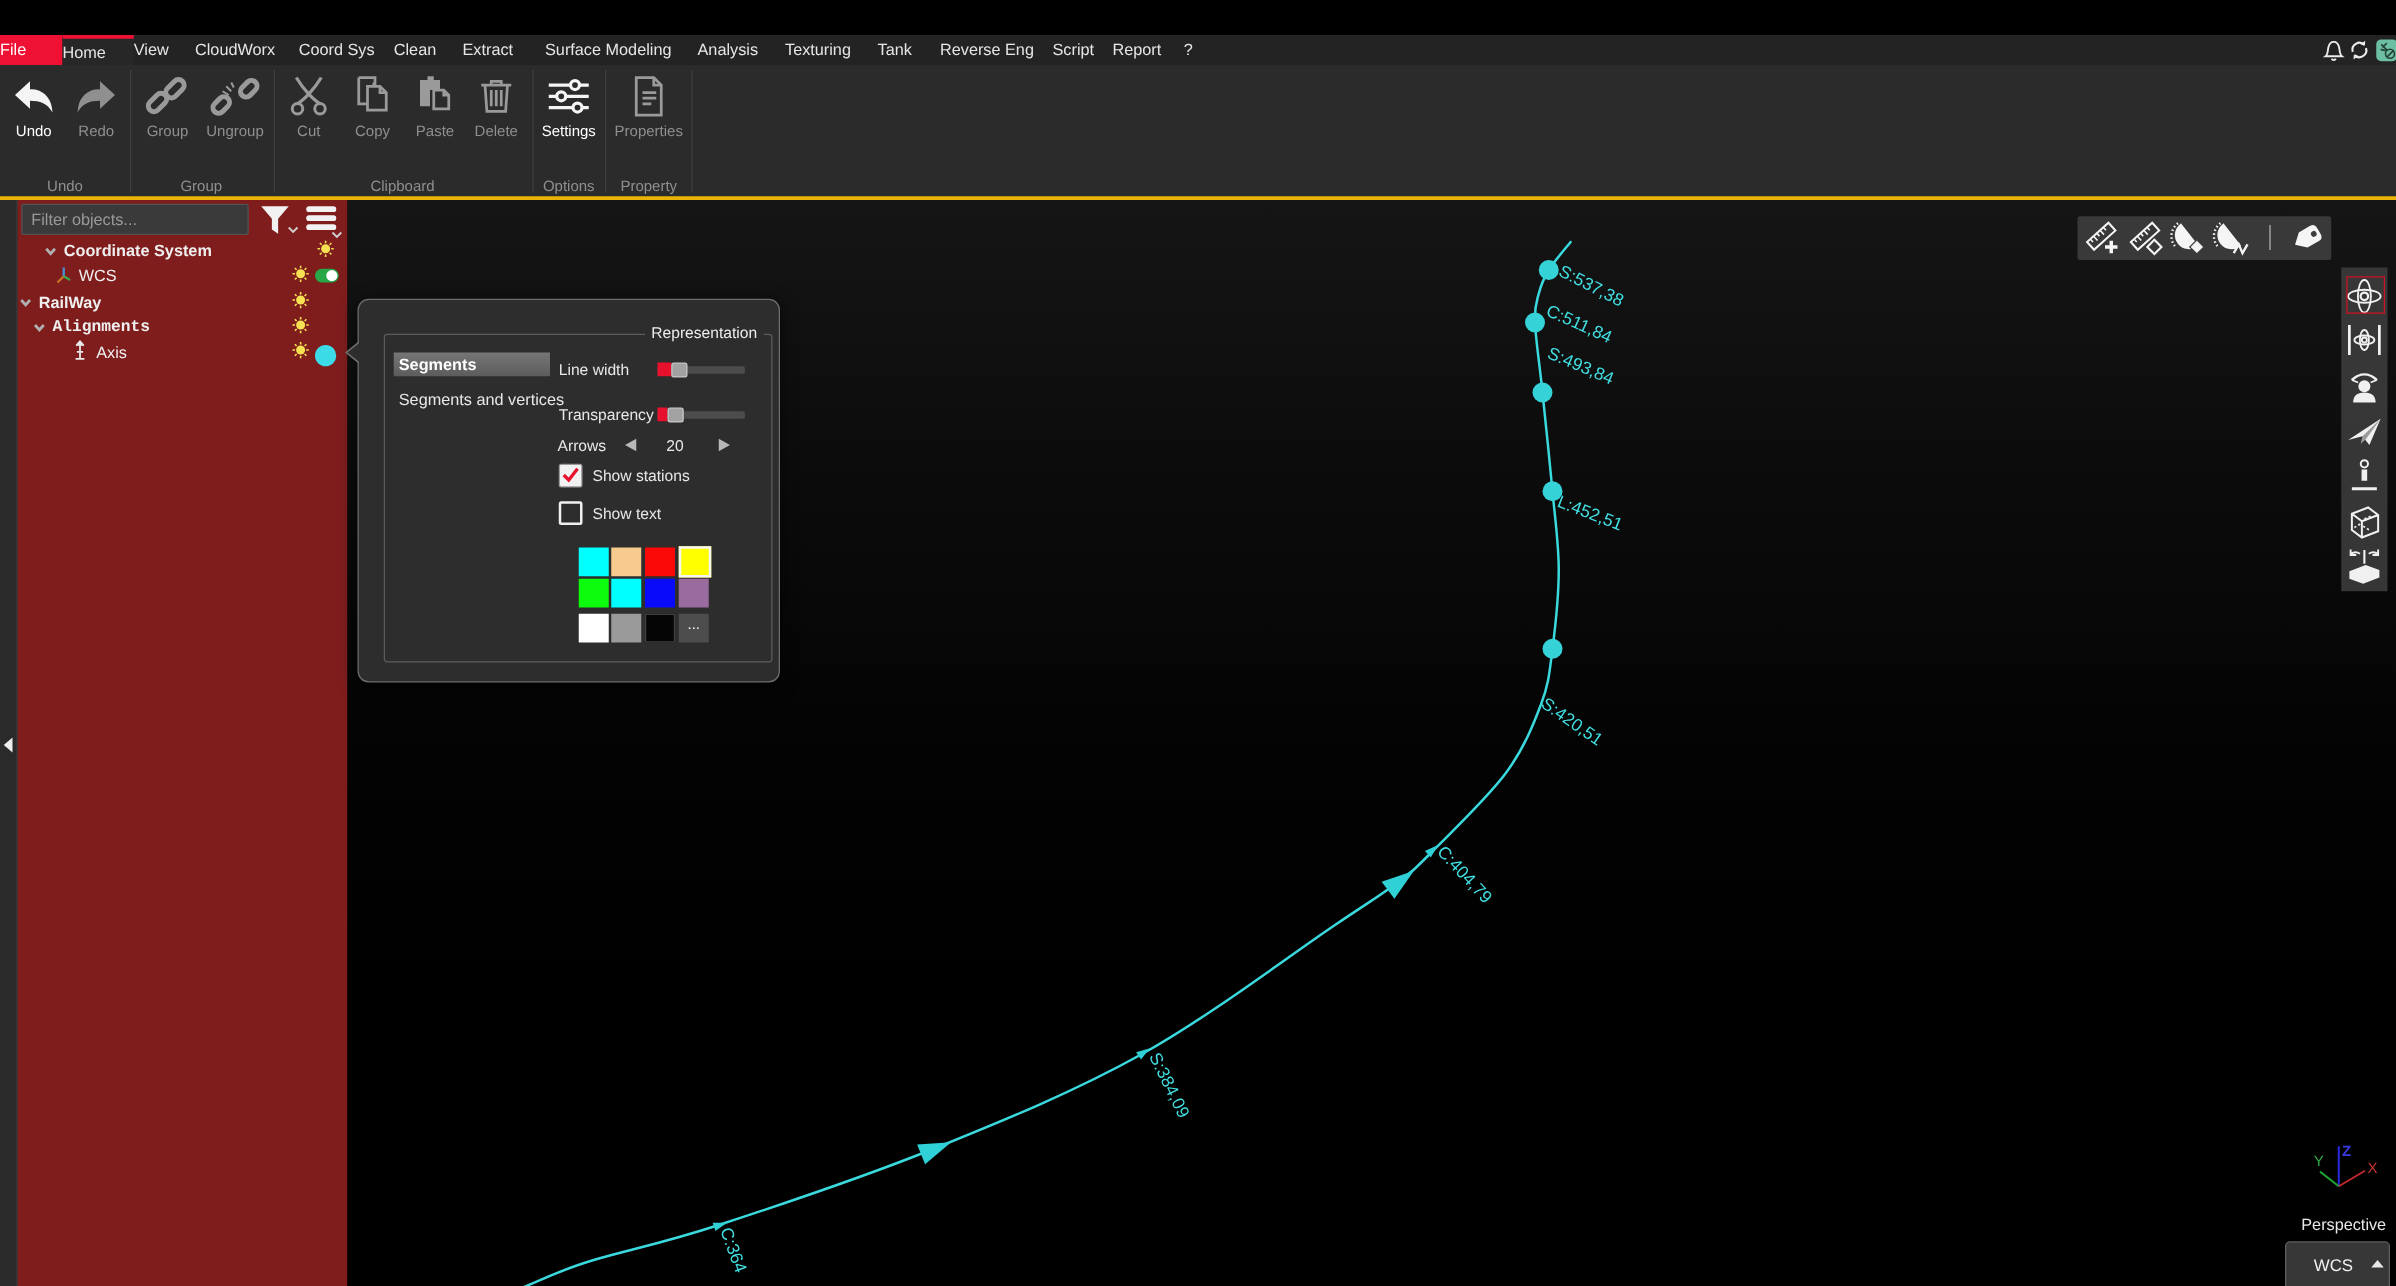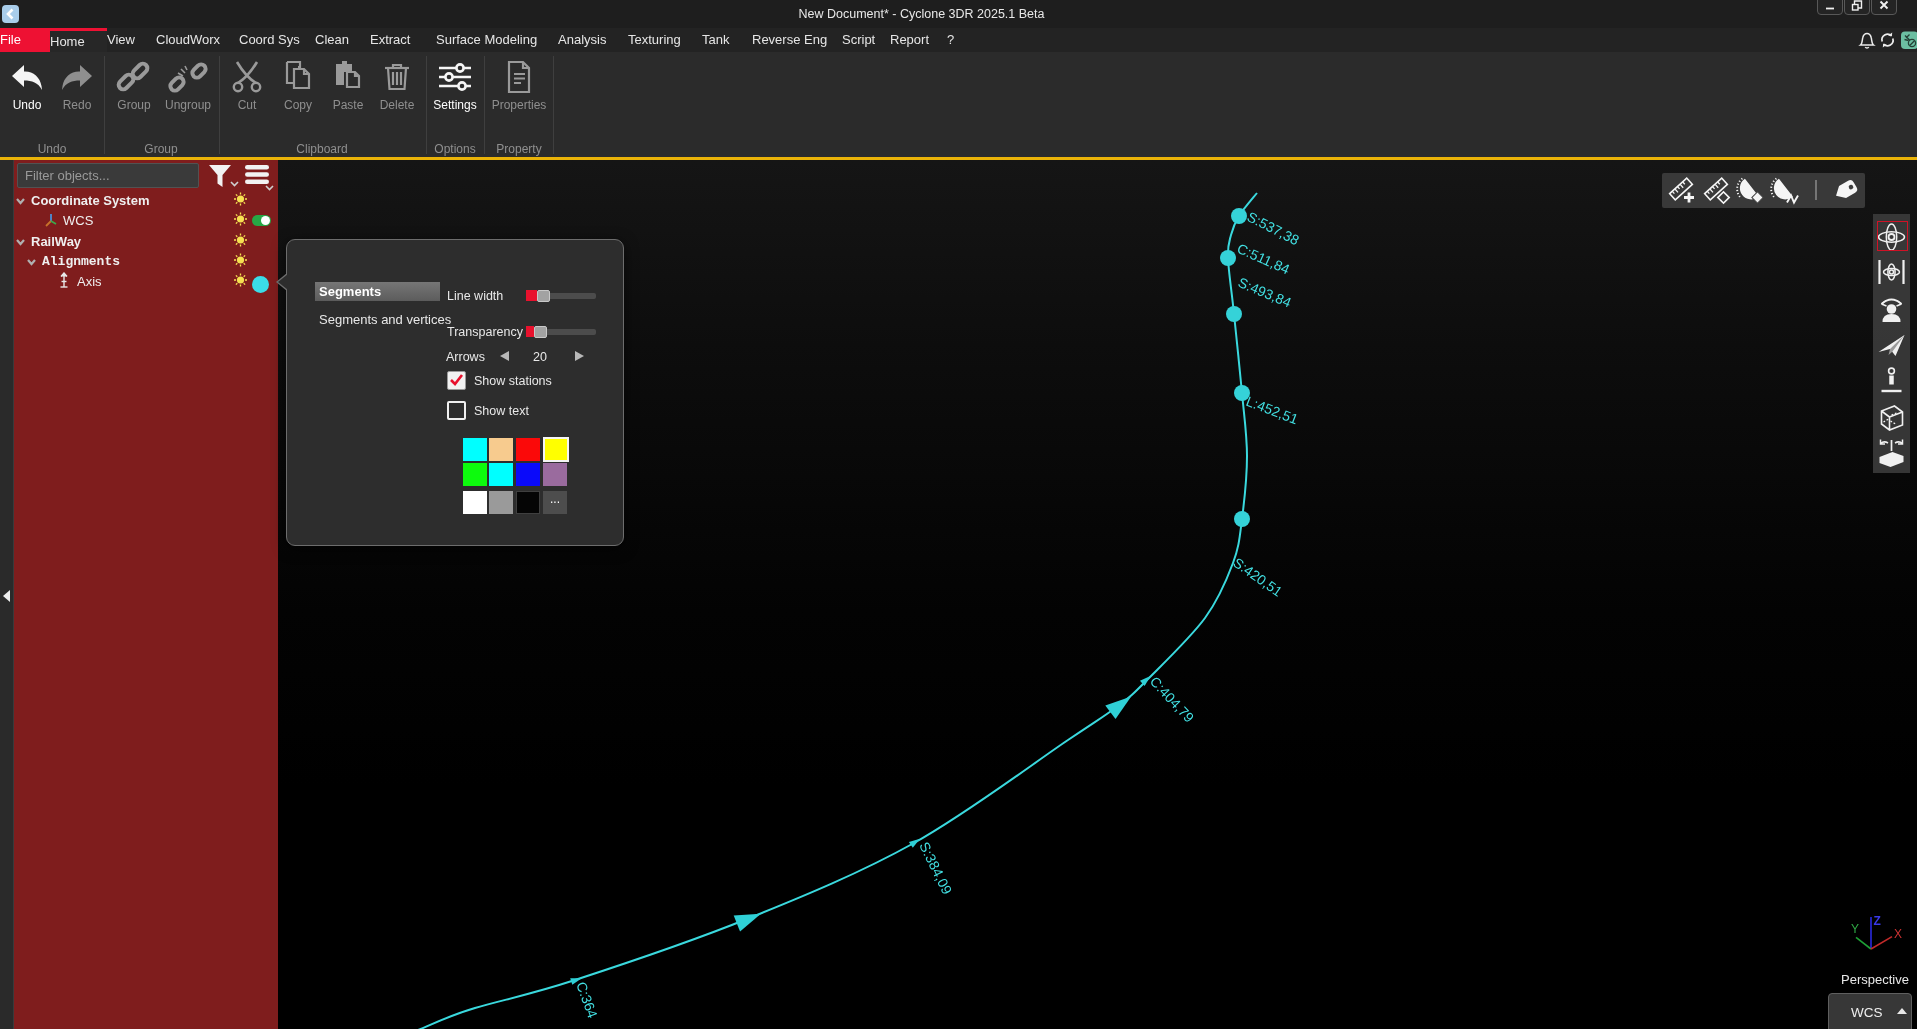--- a/index.html
+++ b/index.html
@@ -59,46 +59,20 @@
 .spin-tri { position:absolute; width:0; height:0; }
 .cb { position:absolute; width:19px; height:19px; border-radius:2px; }
 #cb1 { background:#f2f2f2; border:1px solid #9a9a9a; }
 #cb2 { background:#2d2d2d; border:2px solid #f0f0f0; }
 .sw { position:absolute; width:24px; height:23px; }
 </style>
 </head>
 <body>
 <div id="app">
 
-  <div id="titlebar">
-    <div id="title-text">New Document* - Cyclone 3DR 2025.1 Beta</div>
-    <div id="appicon">
-        <svg width="17" height="18" viewBox="0 0 17 18">
-          <path d="M10.5,4.5 L6,9 L10.5,13.5" stroke="#fdfdfd" stroke-width="2.6" fill="none"></path>
-        </svg>
-      </div>
-    <div class="winbtn" style="left:1817px;">
-        <svg width="24" height="19" viewBox="0 0 24 19">
-          <path d="M8,13.5 h8" stroke="#f0f0f0" stroke-width="1.8"></path>
-        </svg>
-      </div>
-    <div class="winbtn" style="left:1844px;">
-        <svg width="24" height="19" viewBox="0 0 24 19">
-          <g fill="none" stroke="#f0f0f0" stroke-width="1.4">
-            <path d="M9.5,9.5 v-3.5 h7 v7 h-3.5"></path>
-            <rect x="7.5" y="9.5" width="5.5" height="5.5"></rect>
-          </g>
-        </svg>
-      </div>
-    <div class="winbtn" style="left:1871px;">
-        <svg width="24" height="19" viewBox="0 0 24 19">
-          <path d="M8.5,6.5 l7,7 M15.5,6.5 l-7,7" stroke="#f0f0f0" stroke-width="1.9"></path>
-        </svg>
-      </div>
-  </div>
 
   <div id="menubar">
     <div class="mtab" id="tab-file">File</div>
     <div class="mtab" id="tab-home">Home</div>
     <div class="mtab" style="left:107px;width:49px;">View</div>
     <div class="mtab" style="left:156px;width:83px;">CloudWorx</div>
     <div class="mtab" style="left:239px;width:76px;">Coord Sys</div>
     <div class="mtab" style="left:315px;width:55px;">Clean</div>
     <div class="mtab" style="left:370px;width:66px;">Extract</div>
     <div class="mtab" style="left:436px;width:122px;">Surface Modeling</div>
@@ -241,21 +215,21 @@
     <svg width="70" height="30" viewBox="0 0 70 30" style="position:absolute;left:205px;top:2px;">
       <path d="M4,3 h22 l-8.5,10 v12 l-5,-3.5 v-8.5 z" fill="#f2f2f2"></path>
       <path d="M26,20 l3.5,3.5 l3.5,-3.5" stroke="#cfcfcf" stroke-width="1.6" fill="none"></path>
       <g fill="#f2f2f2">
           <rect x="40" y="3" width="24" height="4.6" rx="2.3"></rect>
           <rect x="40" y="10.2" width="24" height="4.6" rx="2.3"></rect>
           <rect x="40" y="17.4" width="24" height="4.6" rx="2.3"></rect>
         </g>
       <path d="M61,24 l3.5,3.5 l3.5,-3.5" stroke="#cfcfcf" stroke-width="1.6" fill="none"></path>
     </svg>
-    <div class="tree-row" style="top:31px;">
+    <div class="tree-row" style="top:31px;margin-left:20px;">
       <svg class="chev" style="left:16px;">
           <path d="M1,2 L4.5,6 L8,2" stroke="#b0b0b0" stroke-width="2.2" fill="none"></path>
         </svg>
       <span class="cap" style="left:31px;"><b>Coordinate System</b></span>
       <svg class="bulb" width="15" height="16" viewBox="0 0 15 16">
           <g fill="#f6e152">
             <circle cx="7.5" cy="7" r="3.6"></circle>
             <g stroke="#f6e152" stroke-width="1.3">
               <path d="M7.5,0.5 v2 M7.5,11.5 v2 M1,7 h2 M12,7 h2 M2.9,2.4 l1.4,1.4 M10.7,10.2 l1.4,1.4 M12.1,2.4 l-1.4,1.4 M4.3,10.2 l-1.4,1.4"></path>
             </g>
@@ -458,20 +432,23 @@
       </g>
     </svg>
     <div id="persp">Perspective</div>
     <div id="wcsbar">
         <span class="t">WCS</span>
         <span class="up"></span>
       </div>
   </div>
 
   <div id="dlg">
+    <div id="fieldset">
+        <div id="legend">Representation</div>
+      </div>
     <div id="item-sel">Segments</div>
     <div id="item-2">Segments and vertices</div>
     <div class="dlbl" style="left:160px;top:49px;">Line width</div>
     <div class="slider" style="left:239px;top:53px;">
         <span class="red"></span>
         <span class="knob" style="left:11px;"></span>
       </div>
     <div class="dlbl" style="left:160px;top:85px;">Transparency</div>
     <div class="slider" style="left:239px;top:89px;">
         <span class="red" style="width:8px;"></span>

